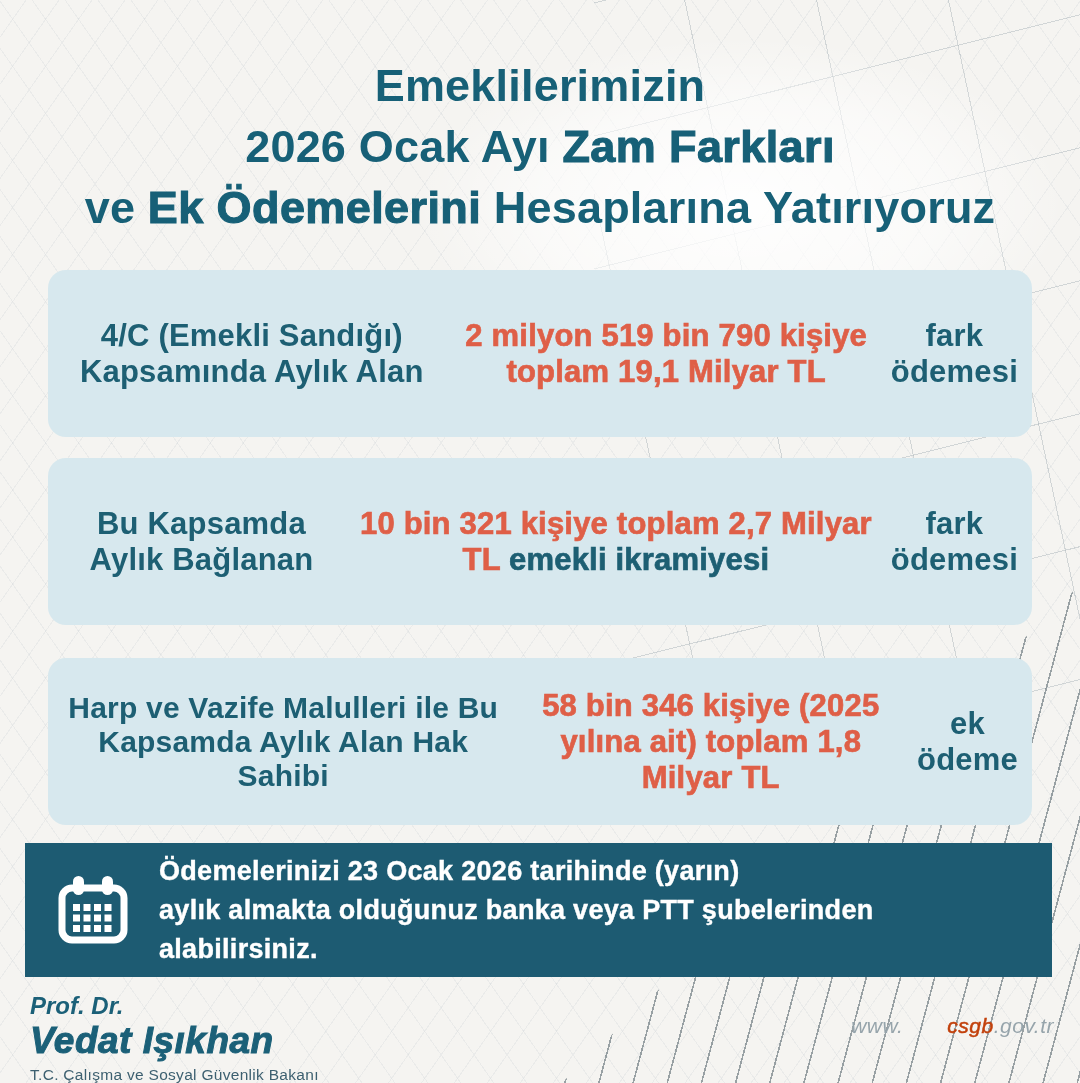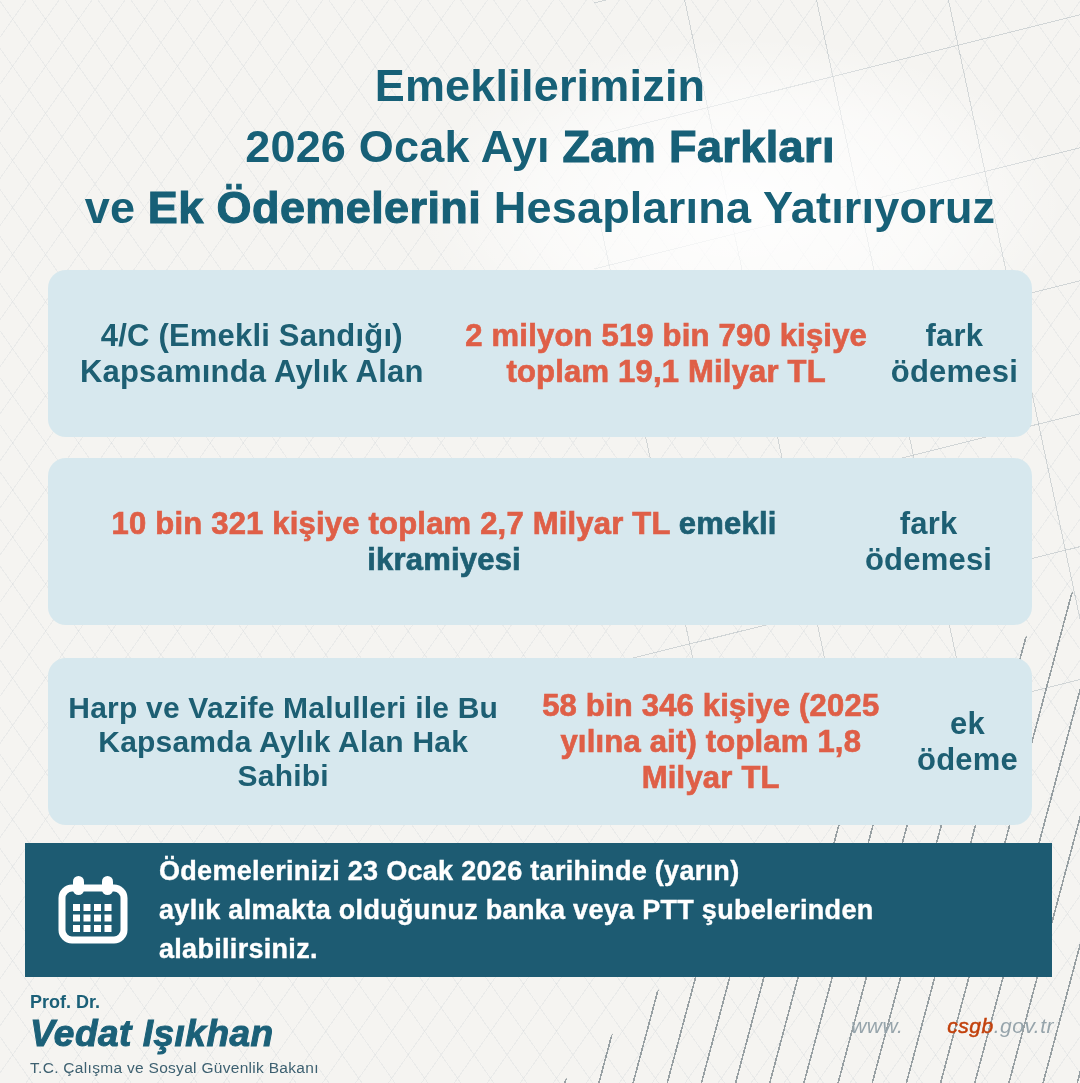--- a/index.html
+++ b/index.html
@@ -59,21 +59,21 @@
     display:flex; align-items:center;
   }
   .banner .cal { width:76px; height:76px; margin-left:30px; flex:0 0 auto; }
   .banner-text {
     margin-left:28px; color:#ffffff;
     font-size:27px; line-height:39px; font-weight:700; letter-spacing:0.3px;
     -webkit-text-stroke:0.4px currentColor;
   }
   
   .signature { position:absolute; left:30px; top:992px; color:#1b6078; }
-  .sig-title { font-size:18px; font-weight:700; }
+  .sig-title { font-style:italic; font-size:24px; font-weight:700; }
   .sig-name  { font-style:italic; font-size:37px; font-weight:700; -webkit-text-stroke:1px currentColor; letter-spacing:0.5px; margin-top:0; }
   .sig-role  { font-size:15.5px; color:#3d6070; margin-top:4px; letter-spacing:0.3px; }
   .website {
     position:absolute; right:26px; top:1014px;
     font-style:italic; font-size:21px; color:#96a4ab; letter-spacing:0.5px;
   }
   .website .wb { color:#c2410c; font-weight:400;margin-left:44px; -webkit-text-stroke:0.5px currentColor; }
 </style>
 </head>
 <body>
@@ -89,20 +89,21 @@
   <div><span>ve </span><span class="xb">Ek Ödemelerini</span><span> Hesaplarına Yatırıyoruz</span></div>
 </div>
 
 <div class="card card-1">
   <div class="card-line first">4/C (Emekli Sandığı) Kapsamında Aylık Alan</div>
   <div class="card-line"><span class="hl">2 milyon 519 bin 790 kişiye toplam 19,1 Milyar TL</span><span class="hl-suffix"></span></div>
   <div class="card-line">fark ödemesi</div>
 </div>
 
 <div class="card card-2">
+  <div class="card-line first">Bu Kapsamda Aylık Bağlanan</div>
   <div class="card-line"><span class="hl">10 bin 321 kişiye toplam 2,7 Milyar TL</span><span class="hl-suffix"> emekli ikramiyesi</span></div>
   <div class="card-line">fark ödemesi</div>
 </div>
 
 <div class="card card-3">
   <div class="card-line first">Harp ve Vazife Malulleri ile Bu Kapsamda Aylık Alan Hak Sahibi</div>
   <div class="card-line"><span class="hl">58 bin 346 kişiye (2025 yılına ait) toplam 1,8 Milyar TL</span><span class="hl-suffix"></span></div>
   <div class="card-line">ek ödeme</div>
 </div>
 

